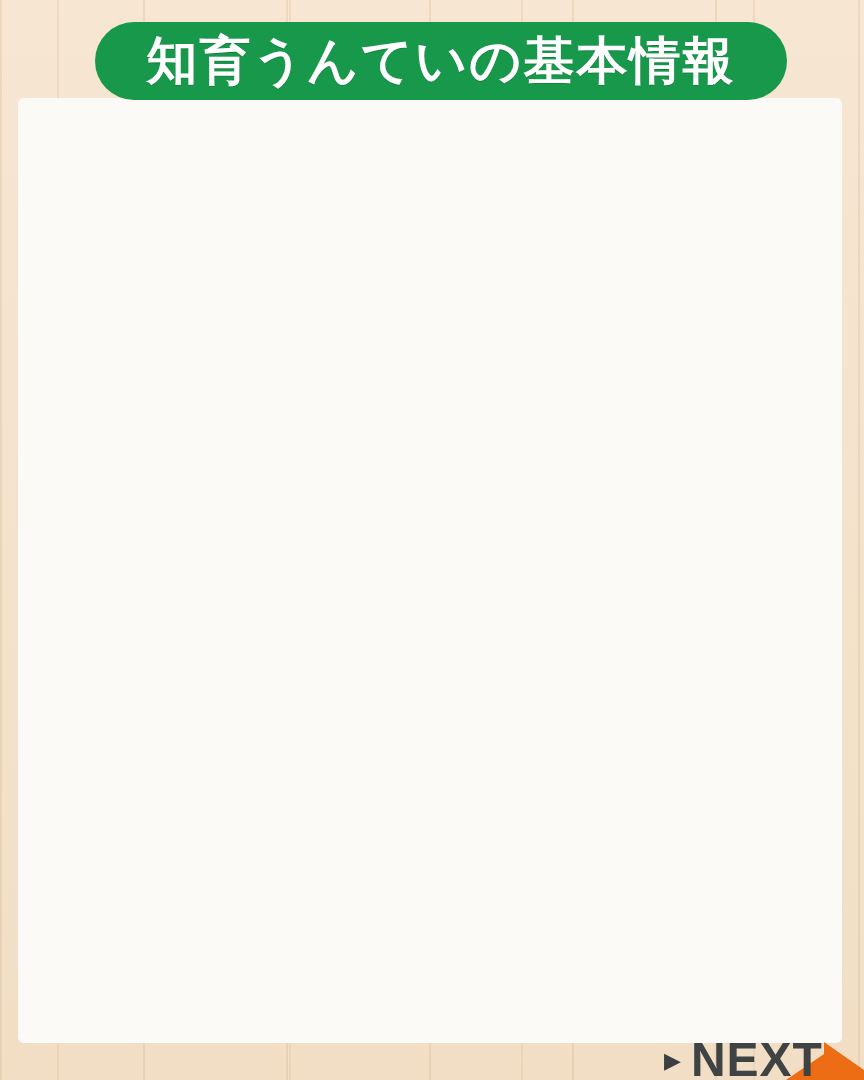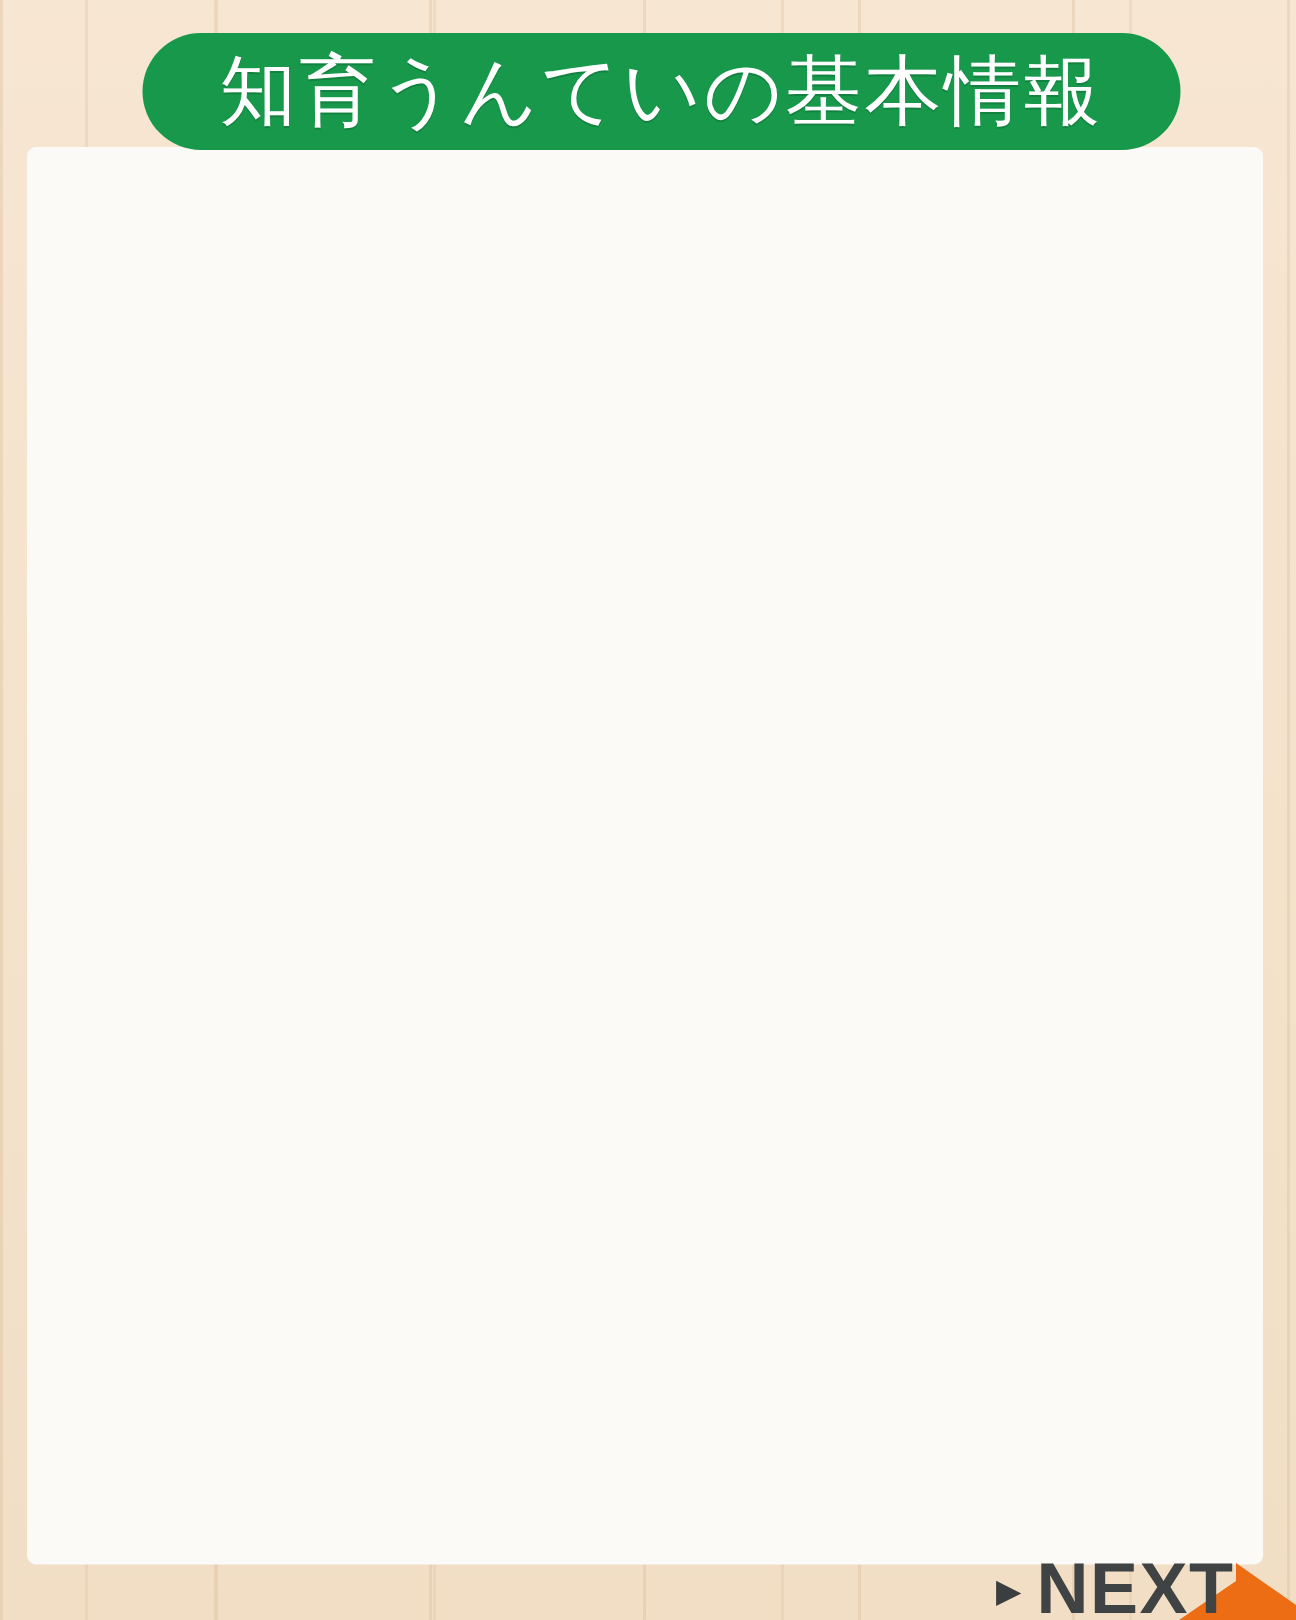--- a/index.html
+++ b/index.html
@@ -14,21 +14,21 @@
       repeating-linear-gradient(90deg, transparent 0 57px, rgba(225,195,158,0.35) 57px 59px, transparent 59px 232px),
       linear-gradient(180deg, #f7e6d2, #f1dec5);
   }
 
   .banner {
     position:absolute; left:95px; top:22px; width:692px; height:78px;
     background:#17984b; border-radius:40px;
     display:flex; align-items:center; justify-content:center; z-index:3;
   }
   .banner-title {
-    color:#ffffff; font-size:51px; font-weight:normal; letter-spacing:2px;
+    color:#ffffff; font-size:51px; font-weight:bold; letter-spacing:2px;
     text-shadow:0 1px 0 rgba(0,0,0,0.15); white-space:nowrap;
   }
 
   .card {
     position:absolute; left:18px; top:98px; width:824px; height:945px;
     background:#fbfaf7; border-radius:6px; z-index:1;
   }
 
   .diagram {
     position:absolute; left:30px; top:122px; width:568px; height:570px;

